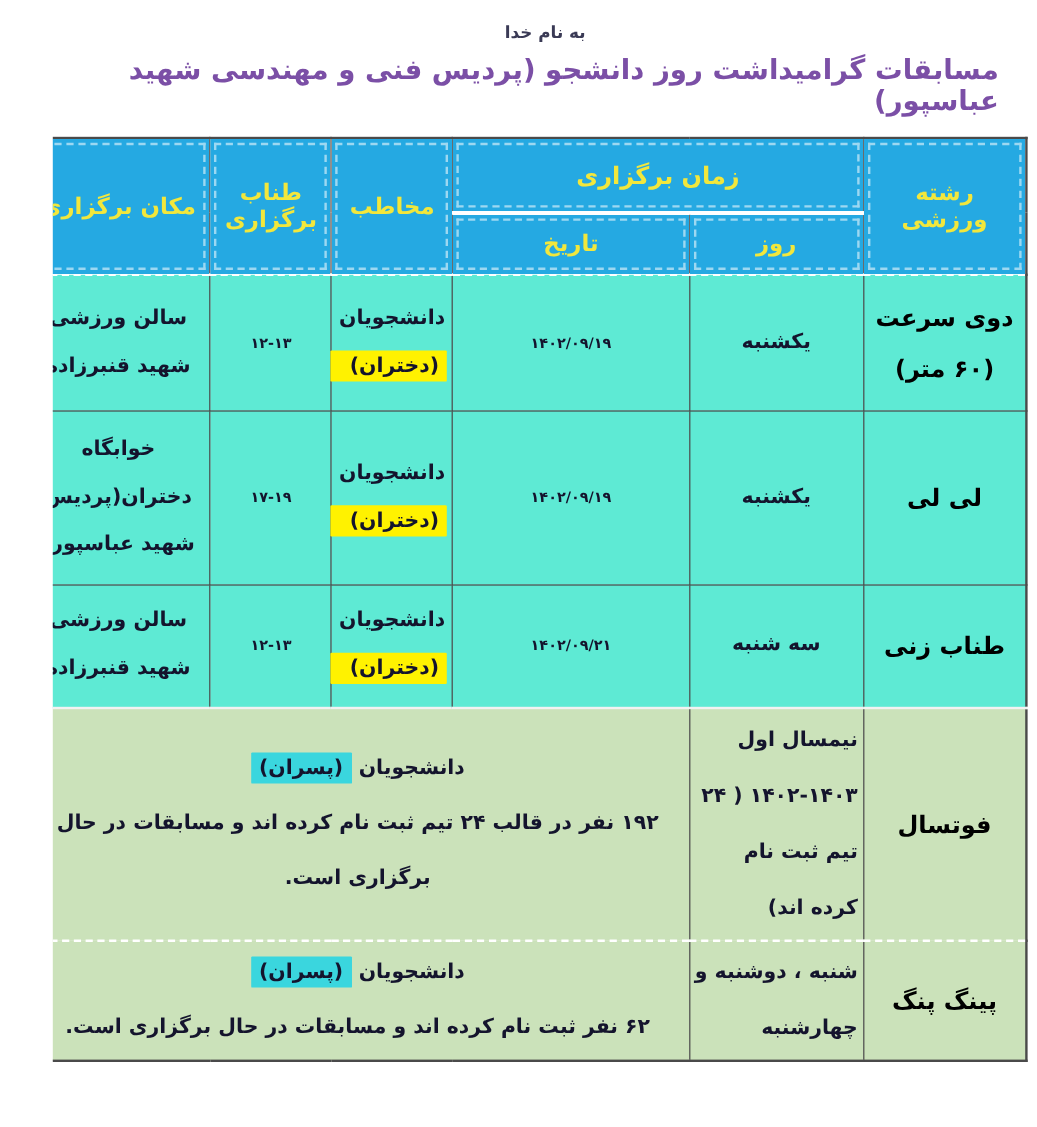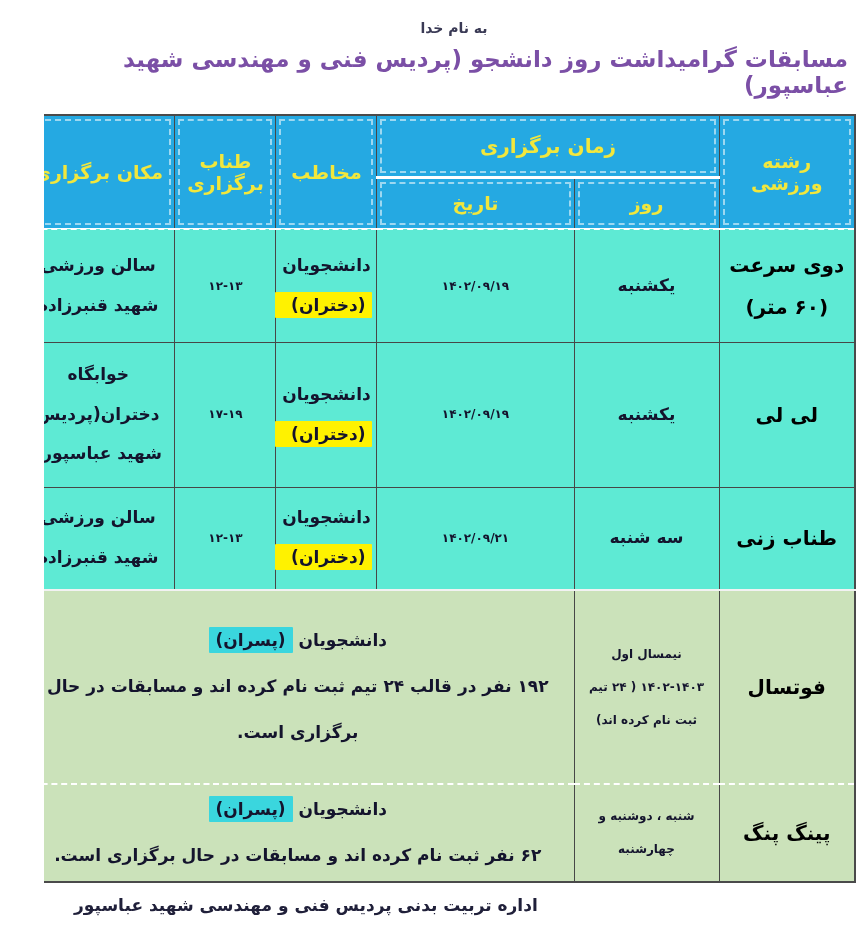--- a/index.html
+++ b/index.html
@@ -4,21 +4,21 @@
 <style>
   html,body{margin:0;padding:0;background:#ffffff;}
   body{width:864px;height:939px;font-family:"DejaVu Sans","Liberation Sans",sans-serif;}
   .page{width:820px;height:939px;direction:rtl;overflow:hidden;}
 
   .bismillah{
     padding-top:20px;text-align:center;font-size:14px;font-weight:bold;
     color:#3a3a55;
   }
   .doc-title{
-    margin-top:10px;text-align:right;padding-left:10px;padding-right:16px;
+    margin-top:10px;text-align:right;padding-left:10px;padding-right:32px;
     font-size:23px;font-weight:bold;color:#7b4fa6;letter-spacing:0;
   }
 
   table.schedule{
     table-layout:fixed;border-collapse:collapse;
     width:834px;margin:16px 8px 0 22px;
     border:2px solid #4a4a4a;
   }
   col.c-sport{width:136px}col.c-day{width:145px}col.c-date{width:197px}
   col.c-aud{width:101px}col.c-hour{width:101px}col.c-loc{width:154px}
@@ -44,21 +44,21 @@
   td{font-weight:bold;color:#14142d;font-size:17px;line-height:2.35;}
   tr.r1{height:113px}tr.r2{height:145px}tr.r3{height:103px}
   tr.r4{height:194px}tr.r5{height:95px}
   tr.blue td{background:#5eead4;}
   tr.green td{background:#cbe2ba;}
   tr.r3 td{border-bottom:2px solid #f2f2f2;}
   tr.r4 td{border-bottom:2px dashed #ffffff;}
 
   td.sport-cell{font-size:20px;color:#000000;line-height:2.1;}
   td.date-cell,td.hour-cell{font-size:12px;}
-  td.day-note-cell{line-height:2.75;font-size:12px;}
+  td.day-note-cell{line-height:2.75;font-size:17px;text-align:right;}
   td.merged-cell{line-height:2.7;text-align:center;}
 
   .hl{padding:3px 7px;border-radius:1px;}
   .hl-yellow{background:#fff200;padding-left:16px;}
   .hl-cyan{background:#3ad6de;}
 
   .aud-line{display:block;}
 
   .doc-footer{
     margin:12px 0 0 0;padding-left:30px;text-align:left;
@@ -154,15 +154,14 @@
           <span class="aud-line">
             <span>دانشجویان</span>
             <span class="hl hl-cyan">(پسران)</span>
           </span>
           <span class="aud-line">۶۲ نفر ثبت نام کرده اند و مسابقات در حال برگزاری است.</span>
         </td>
       </tr>
     </tbody>
   </table>
 
-  <div class="doc-footer">اداره تربیت بدنی پردیس فنی و مهندسی شهید عباسپور</div>
 
 </div>
 
 </body></html>

